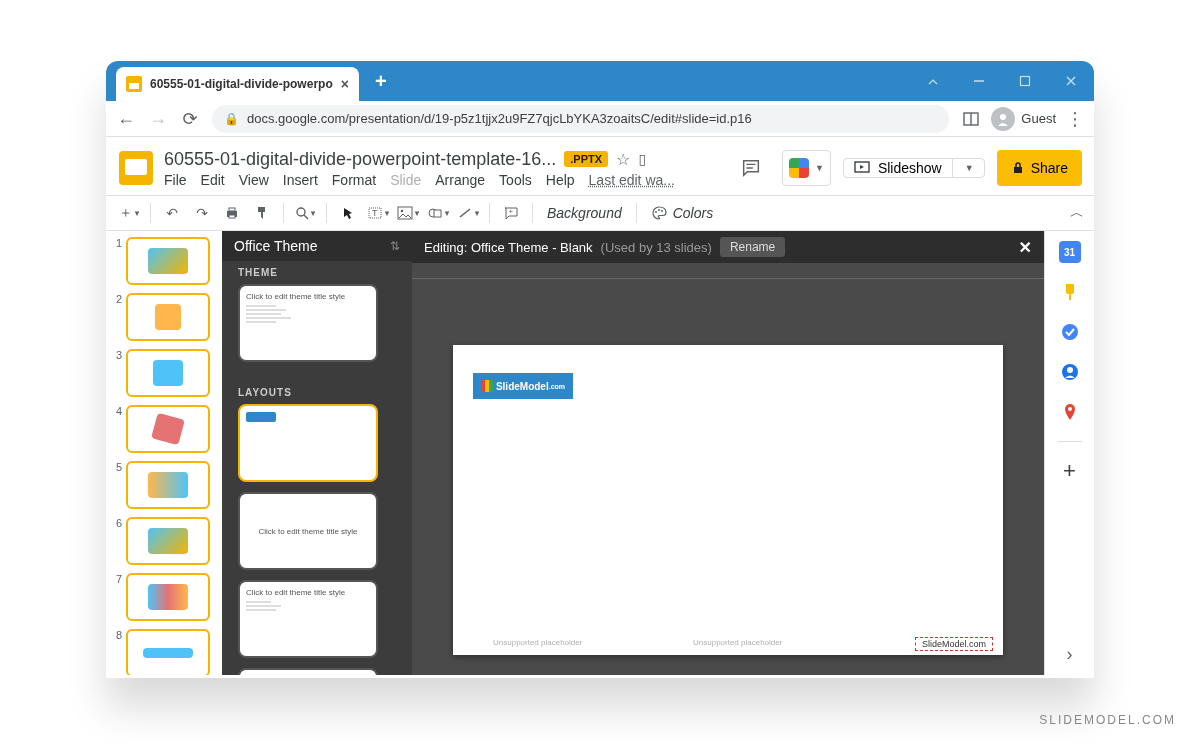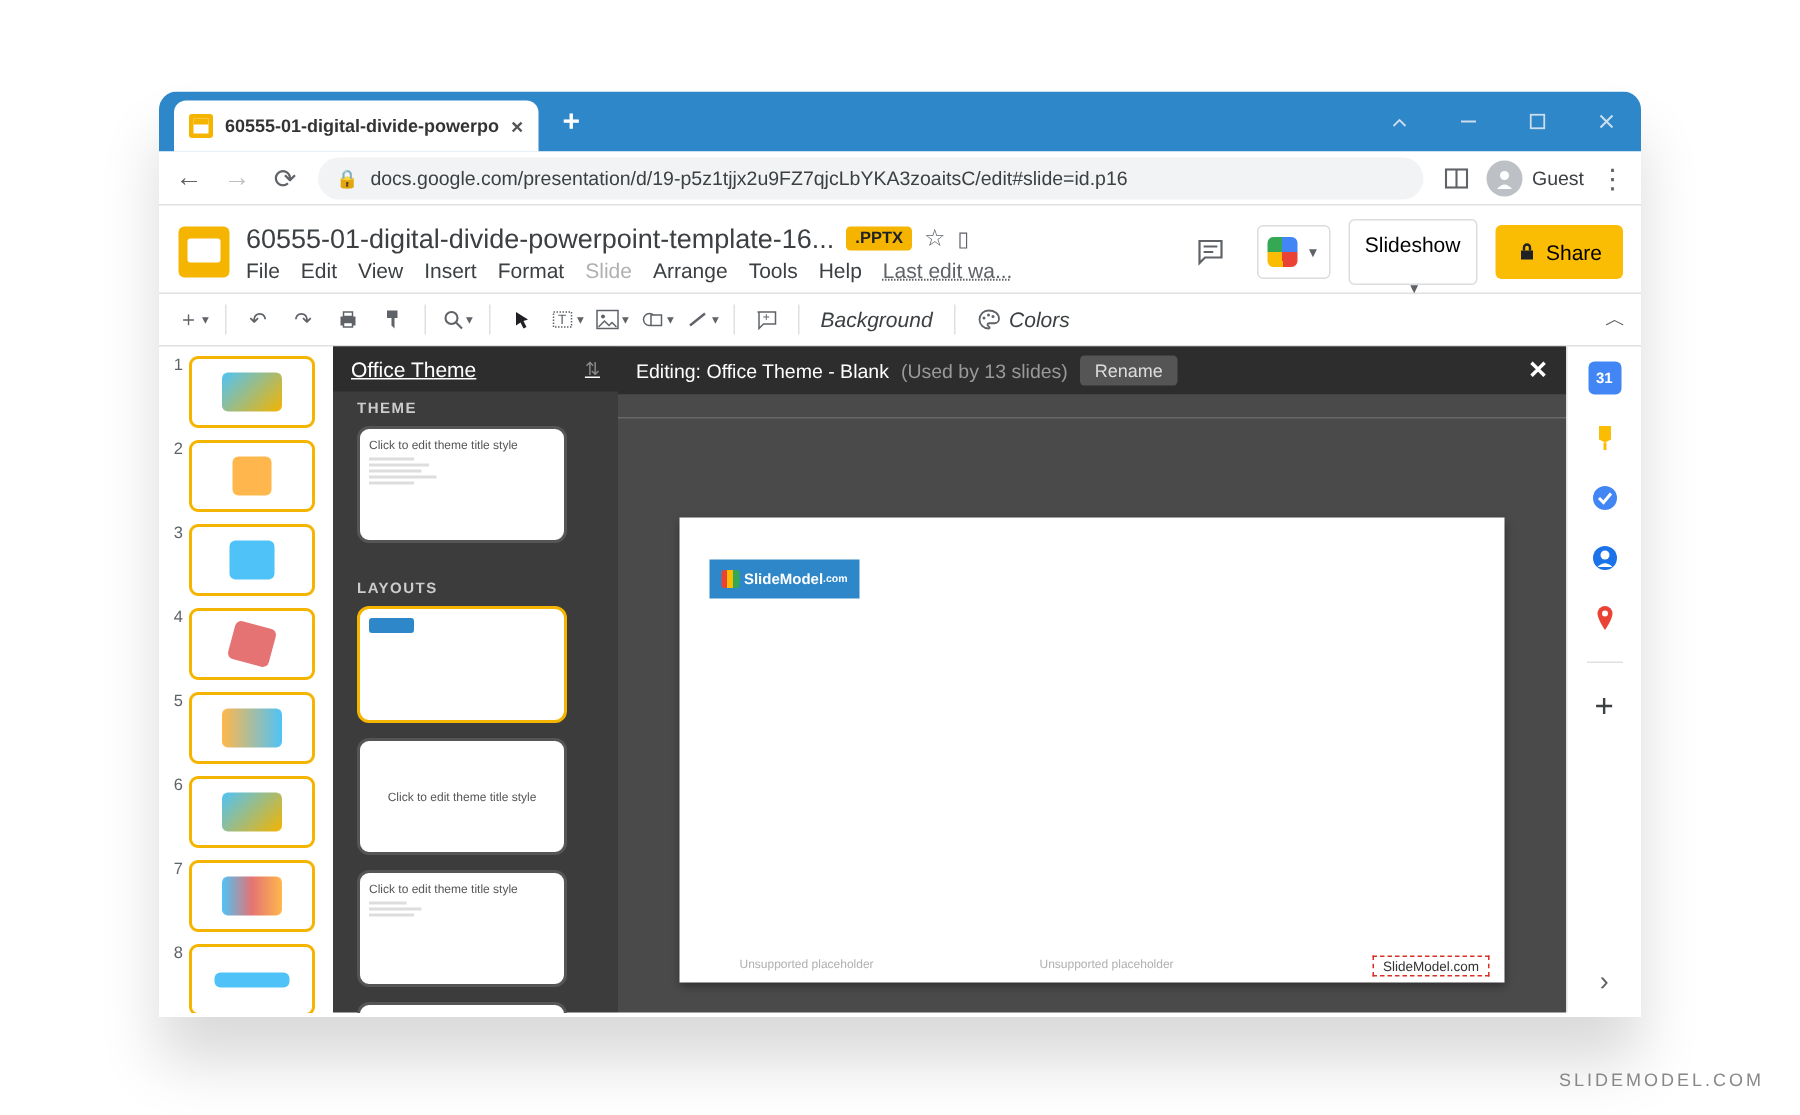--- a/index.html
+++ b/index.html
@@ -44,21 +44,21 @@
   .staricon { color:#5f6368; font-size:16px; cursor:pointer; }
   .menubar { display:flex; gap: 14px; font-size: 14px; color:#3c4043; margin-top: 2px; align-items:center; }
   .menubar .mitem { cursor:pointer; }
   .menubar .mitem.disabled { color:#b0b0b0; cursor:default; }
   .menubar .lastedit { color:#5f6368; text-decoration: underline dotted; cursor:pointer; white-space:nowrap; }
 
   .appright { margin-left:auto; display:flex; align-items:center; gap:12px; }
   .circlebtn { width:38px; height:38px; border-radius:50%; display:flex; align-items:center; justify-content:center; color:#5f6368; cursor:pointer; }
   .meetbtn { border:1px solid #dadce0; border-radius:4px; height:36px; display:flex; align-items:center; padding:0 6px; gap:4px; cursor:pointer; }
   .meetlogo { width:20px; height:20px; background: conic-gradient(#4285f4 0 25%, #ea4335 0 50%, #fbbc04 0 75%, #34a853 0 100%); border-radius:4px; }
-  .slideshowbtn { border:1px solid #dadce0; border-radius:4px; height:44px; display:flex; align-items:center; padding:0 10px; gap:8px; cursor:pointer; font-size:14px;flex-direction:column; }
+  .slideshowbtn { border:1px solid #dadce0; border-radius:4px; height:20px; display:flex; align-items:center; padding:0 10px; gap:8px; cursor:pointer; font-size:14px; }
   .sharebtn { background:#fbbc04; border-radius:4px; height:36px; display:flex; align-items:center; padding:0 14px; gap:6px; cursor:pointer; font-size:14px; font-weight:500; }
 
   
   .toolbar { height: 36px; border-top:1px solid #e0e0e0; border-bottom:1px solid #e0e0e0; display:flex; align-items:center; padding: 0 10px; gap:4px; font-size:14px; color:#3c4043; }
   .tbtn { min-width:26px; height:26px; display:flex; align-items:center; justify-content:center; cursor:pointer; border-radius:2px; color:#5f6368; }
   .tsep { width:1px; height:20px; background:#e0e0e0; margin:0 4px; }
   .tlabel { cursor:pointer; padding:0 6px;font-style:italic; }
   .tspacer { flex:1; }
   .chevup { font-size:14px; color:#5f6368; cursor:pointer; }
 
@@ -70,21 +70,21 @@
   .filmstrip::-webkit-scrollbar { width:10px; }
   .filmstrip::-webkit-scrollbar-thumb { background:#dadce0; border-radius:5px; }
   .fslide { display:flex; gap:4px; margin-bottom:8px; align-items:flex-start; }
   .fslide .num { font-size:11px; color:#5f6368; width:12px; text-align:right; }
   .fslide .thumb { width:84px; height:48px; border:2px solid #f4b400; border-radius:6px; background:#fff; position:relative; overflow:hidden; }
   .fslide .thumb .tinner { position:absolute; inset:3px; display:flex; align-items:center; justify-content:center; }
   .blob { width:40px; height:26px; border-radius:4px; }
 
   
   .themepanel { width: 190px; background:#3c3c3c; color:#fff; display:flex; flex-direction:column; position:relative; }
-  .themepanel .paneltitle { height:30px; display:flex; align-items:center; padding:0 12px; font-size:14px; background:#2d2d2d; justify-content:space-between;text-decoration:underline; }
+  .themepanel .paneltitle { height:30px; display:flex; align-items:center; padding:0 12px; font-size:14px; background:#2d2d2d; justify-content:space-between; }
   .themepanel .sorticon { color:#888; font-size:12px; }
   .themepanel .sectionh { font-size:10px; letter-spacing:1px; color:#ccc; padding:6px 16px; font-weight:bold; }
   .themepanel .layoutlist { padding:0 16px 10px; overflow-y:auto; flex:1; }
   .themepanel .layoutlist::-webkit-scrollbar { width:8px; }
   .themepanel .layoutlist::-webkit-scrollbar-thumb { background:#666; border-radius:4px; }
   .lthumb { width:140px; height:78px; background:#fff; border:2px solid #555; border-radius:8px; margin-bottom:10px; cursor:pointer; position:relative; overflow:hidden; color:#333; font-size:8px; padding:6px; }
   .lthumb.selected { border-color:#f4b400; }
   .lthumb .ltitle { font-size:8px; color:#555; }
   .lthumb .llogo { width:30px; height:10px; background:#2e87c8; border-radius:2px; }
   .lthumb .lines { margin-top:4px; }

